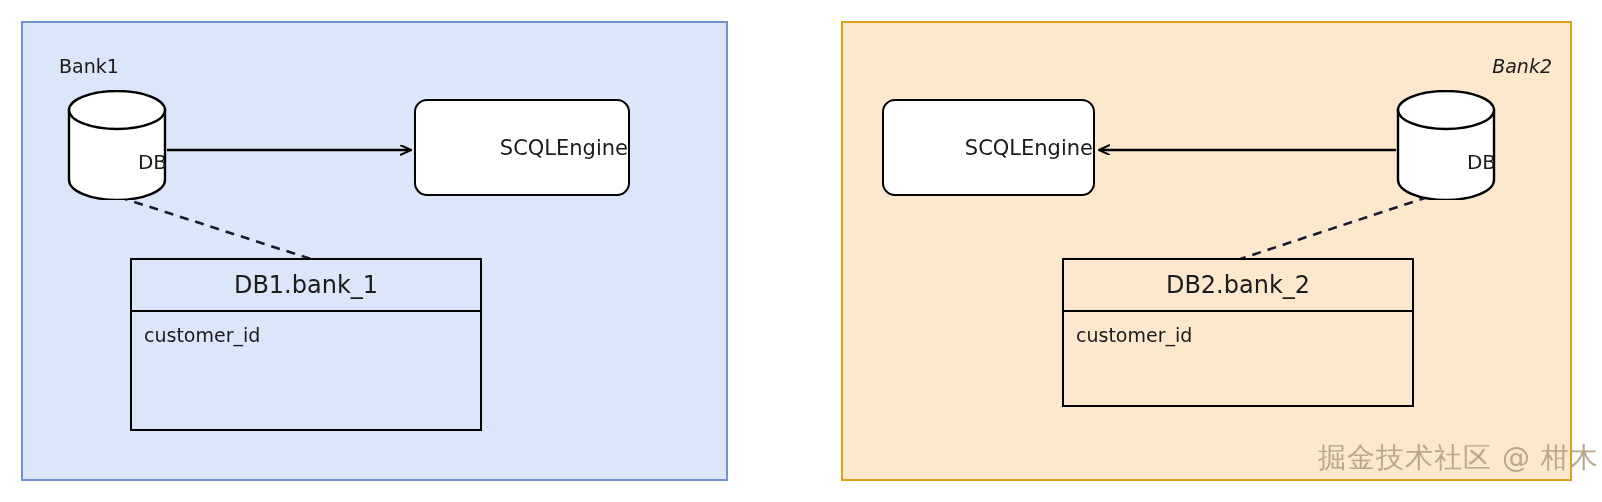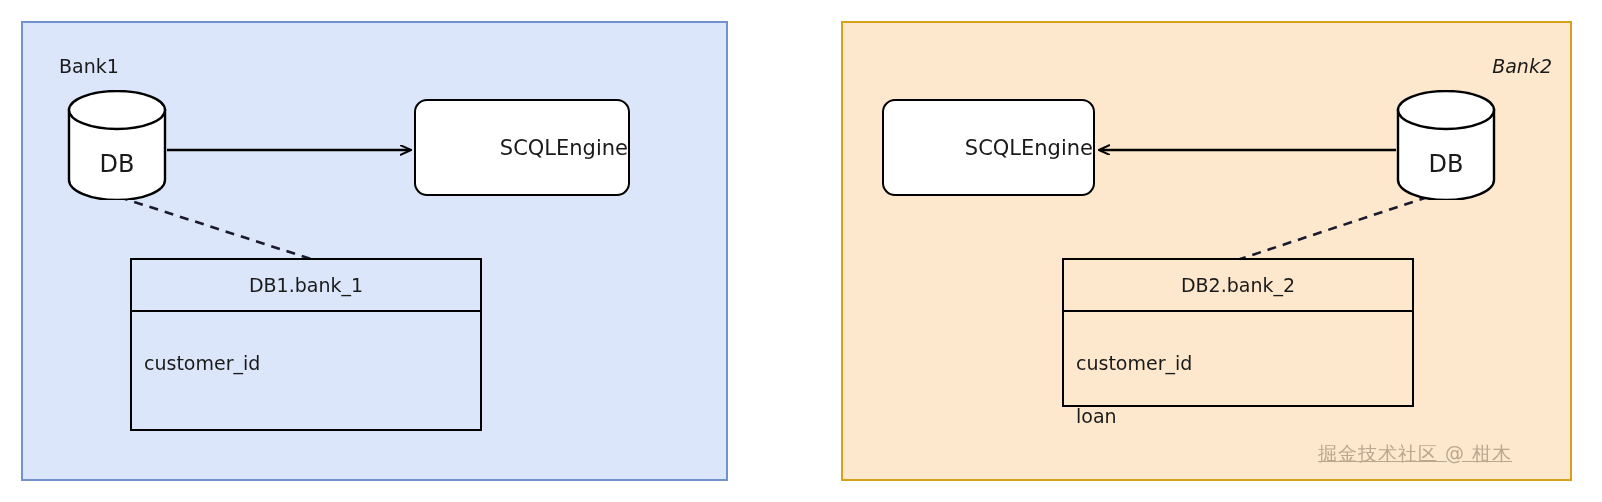--- a/index.html
+++ b/index.html
@@ -62,22 +62,22 @@
     width: 100px;
     height: 110px;
   }
   .db-left { left: 67px; top: 90px; }
   .db-right { left: 1396px; top: 90px; }
   .db-label {
     position: absolute;
     left: 0;
     width: 100%;
     top: 62px;
-    text-align: center;
-    font-size: 24px;
+    text-align: right;
+    font-size: 20px;
     color: #1a1a1a;
     line-height: 1;
   }
   
   .procbox {
     position: absolute;
     box-sizing: border-box;
     background: #ffffff;
     border: 2px solid #000000;
     border-radius: 13px;
@@ -118,45 +118,43 @@
     width: 352px;
     height: 149px;
   }
   .tbl-head {
     box-sizing: border-box;
     height: 52px;
     border-bottom: 2px solid #000000;
     display: flex;
     align-items: center;
     justify-content: center;
-    font-size: 19px;
+    font-size: 24px;
     color: #1a1a1a;
   }
   .tbl-body {
     box-sizing: border-box;
     padding: 14px 0 0 10px;
-    margin-top: 28px;
   }
   .tbl-row {
     font-size: 19px;
     color: #1a1a1a;
     line-height: 1;
     padding: 0 0 0 2px;
     margin-bottom: 34px;
   }
   .watermark {
     position: absolute;
     left: 1318px;
     top: 444px;
-    font-size: 19px;
+    font-size: 28px;
     color: #b9a78f;
     white-space: nowrap;
     line-height: 1;
     letter-spacing: 1px;
-    text-decoration: underline;
   }
   svg.overlay {
     position: absolute;
     left: 0; top: 0;
     width: 1602px;
     height: 502px;
     pointer-events: none;
   }
 </style>
 </head>
@@ -223,19 +221,18 @@
       <div class="tbl-row">customer_id</div>
     </div>
   </div>
 
   <div class="tbl tbl-right">
     <div class="tbl-head">
       <span>DB2.bank_2</span>
     </div>
     <div class="tbl-body">
       <div class="tbl-row">customer_id</div>
-      <div class="tbl-row">loan</div>
     </div>
   </div>
 
   <div class="watermark">掘金技术社区 @ 柑木</div>
 
 </div>
 
 </body></html>

